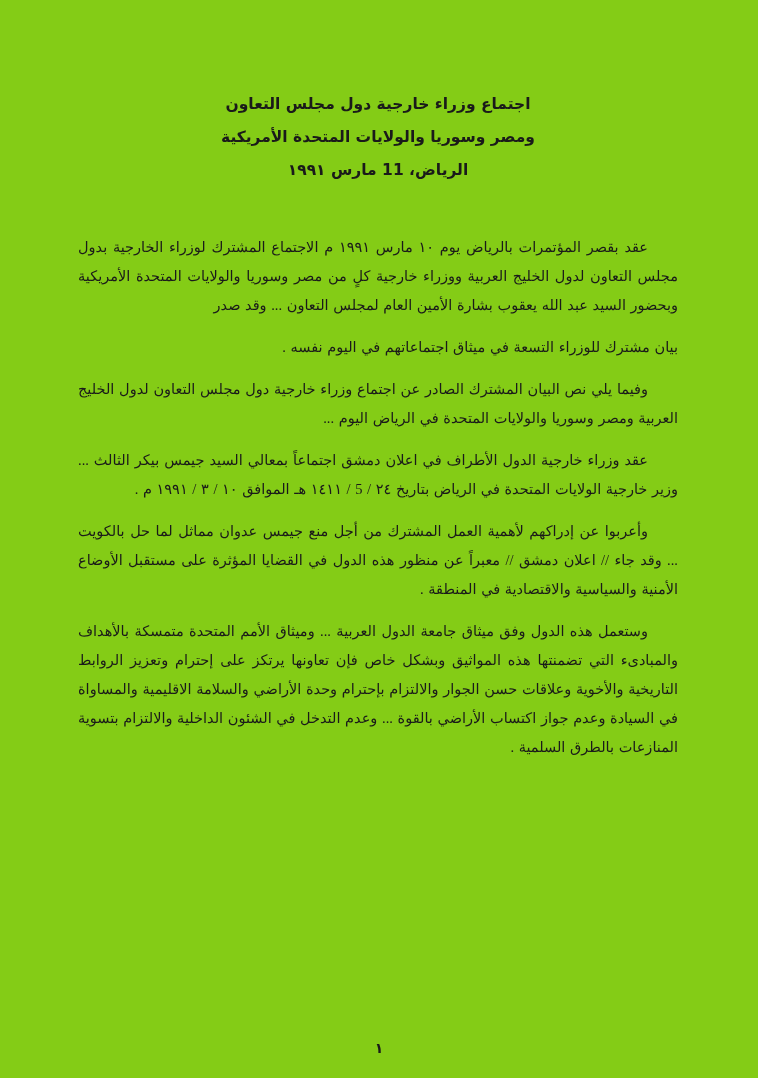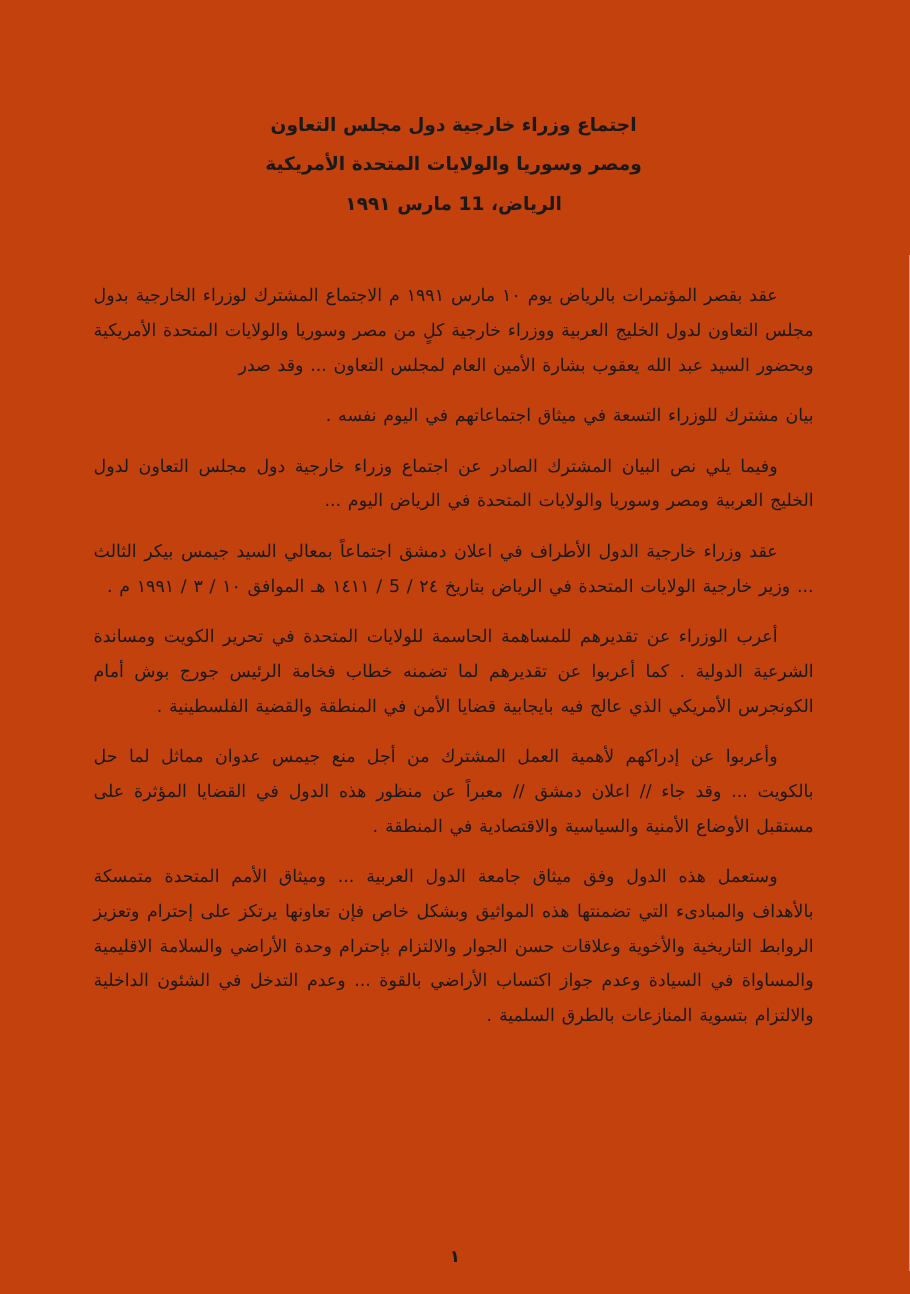--- a/index.html
+++ b/index.html
@@ -5,21 +5,21 @@
   html, body {
     margin: 0;
     padding: 0;
     background: #e8e8e8;
   }
   .page {
     position: relative;
     width: 758px;
     height: 1078px;
     margin: 0 auto;
-    background: #c2410c;
+    background: #84cc16;
     color: #1a1a1a;
     font-family: "DejaVu Sans", sans-serif;
     direction: rtl;
     overflow: hidden;
     box-sizing: border-box;
   }
   .content {
     position: absolute;
     top: 88px;
     right: 80px;
@@ -36,20 +36,21 @@
     display: block;
   }
   .body-text p {
     margin: 0 0 13px 0;
     font-size: 14.5px;
     line-height: 29px;
     text-align: justify;
     text-align-last: right;
     text-indent: 30px;
     word-spacing: 1px;
+    font-family: Liberation Serif, serif;
   }
   .body-text p.no-indent {
     text-indent: 0;
   }
   .page-number {
     position: absolute;
     bottom: 22px;
     left: 0;
     width: 100%;
     text-align: center;
@@ -67,21 +68,20 @@
       <span class="title-line">اجتماع وزراء خارجية دول مجلس التعاون</span>
       <span class="title-line">ومصر وسوريا والولايات المتحدة الأمريكية</span>
       <span class="title-line">الرياض، 11 مارس ١٩٩١</span>
     </div>
 
     <div class="body-text">
       <p>عقد بقصر المؤتمرات بالرياض يوم ١٠ مارس ١٩٩١ م الاجتماع المشترك لوزراء الخارجية بدول مجلس التعاون لدول الخليج العربية ووزراء خارجية كلٍ من مصر وسوريا والولايات المتحدة الأمريكية وبحضور السيد عبد الله يعقوب بشارة الأمين العام لمجلس التعاون ... وقد صدر</p>
       <p class="no-indent">بيان مشترك للوزراء التسعة في ميثاق اجتماعاتهم في اليوم نفسه .</p>
       <p>وفيما يلي نص البيان المشترك الصادر عن اجتماع وزراء خارجية دول مجلس التعاون لدول الخليج العربية ومصر وسوريا والولايات المتحدة في الرياض اليوم ...</p>
       <p>عقد وزراء خارجية الدول الأطراف في اعلان دمشق اجتماعاً بمعالي السيد جيمس بيكر الثالث ... وزير خارجية الولايات المتحدة في الرياض بتاريخ ٢٤ / 5 / ١٤١١ هـ الموافق ١٠ / ٣ / ١٩٩١ م .</p>
-      <p>أعرب الوزراء عن تقديرهم للمساهمة الحاسمة للولايات المتحدة في تحرير الكويت ومساندة الشرعية الدولية . كما أعربوا عن تقديرهم لما تضمنه خطاب فخامة الرئيس جورج بوش أمام الكونجرس الأمريكي الذي عالج فيه بايجابية قضايا الأمن في المنطقة والقضية الفلسطينية .</p>
       <p>وأعربوا عن إدراكهم لأهمية العمل المشترك من أجل منع جيمس عدوان مماثل لما حل بالكويت ... وقد جاء // اعلان دمشق // معبراً عن منظور هذه الدول في القضايا المؤثرة على مستقبل الأوضاع الأمنية والسياسية والاقتصادية في المنطقة .</p>
       <p>وستعمل هذه الدول وفق ميثاق جامعة الدول العربية ... وميثاق الأمم المتحدة متمسكة بالأهداف والمبادىء التي تضمنتها هذه المواثيق وبشكل خاص فإن تعاونها يرتكز على إحترام وتعزيز الروابط التاريخية والأخوية وعلاقات حسن الجوار والالتزام بإحترام وحدة الأراضي والسلامة الاقليمية والمساواة في السيادة وعدم جواز اكتساب الأراضي بالقوة ... وعدم التدخل في الشئون الداخلية والالتزام بتسوية المنازعات بالطرق السلمية .</p>
     </div>
 
   </div>
 
   <div class="page-number">١</div>
 </div>
 
 </body></html>

